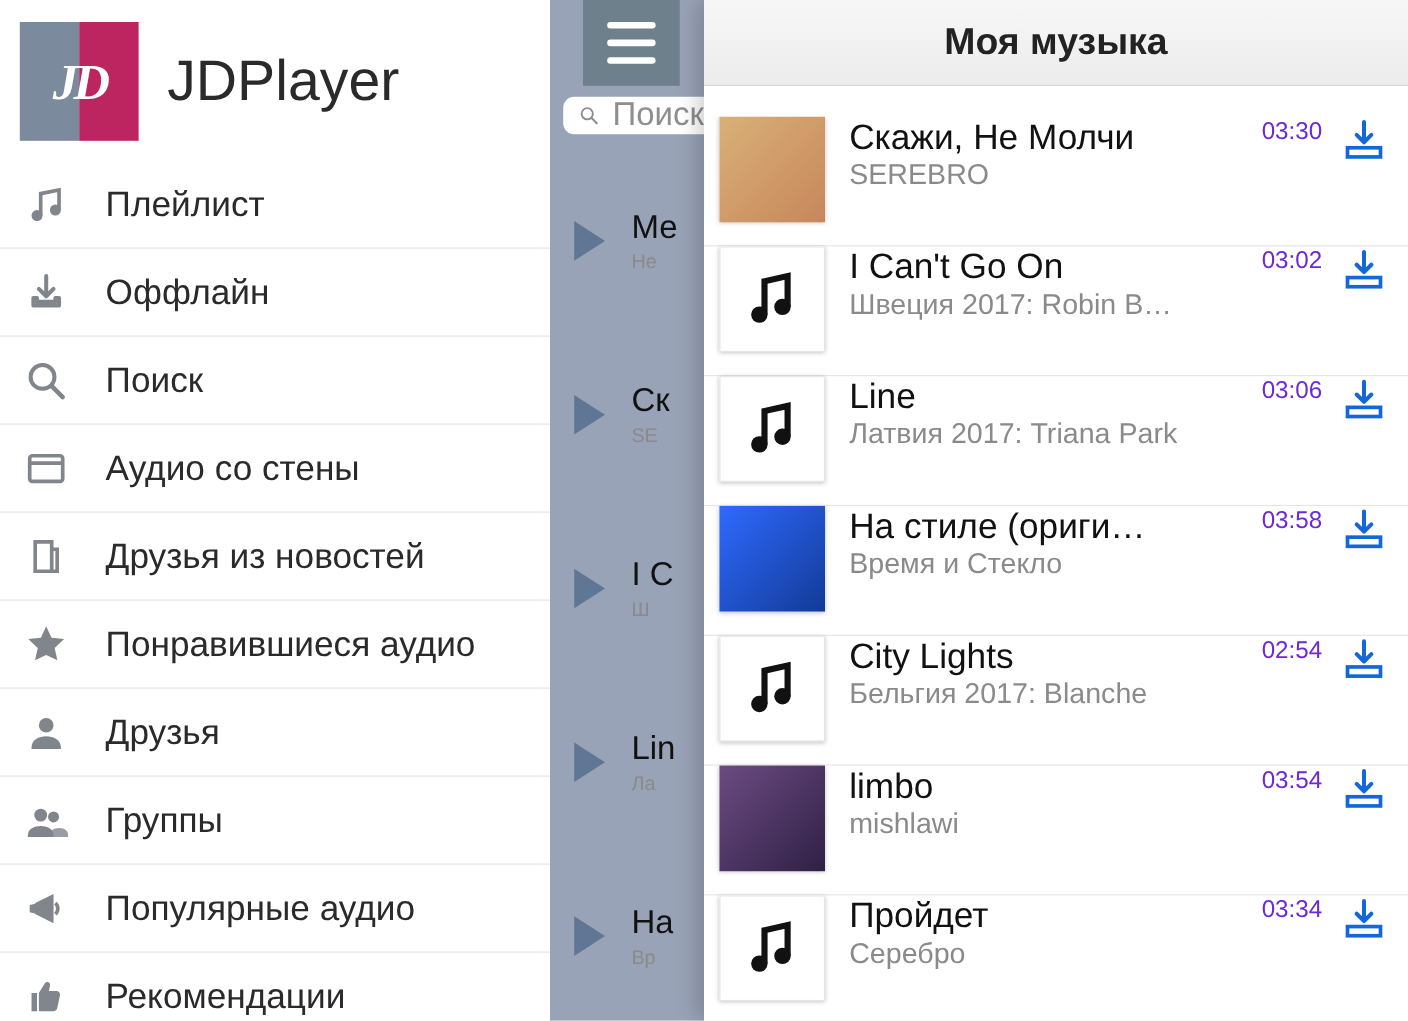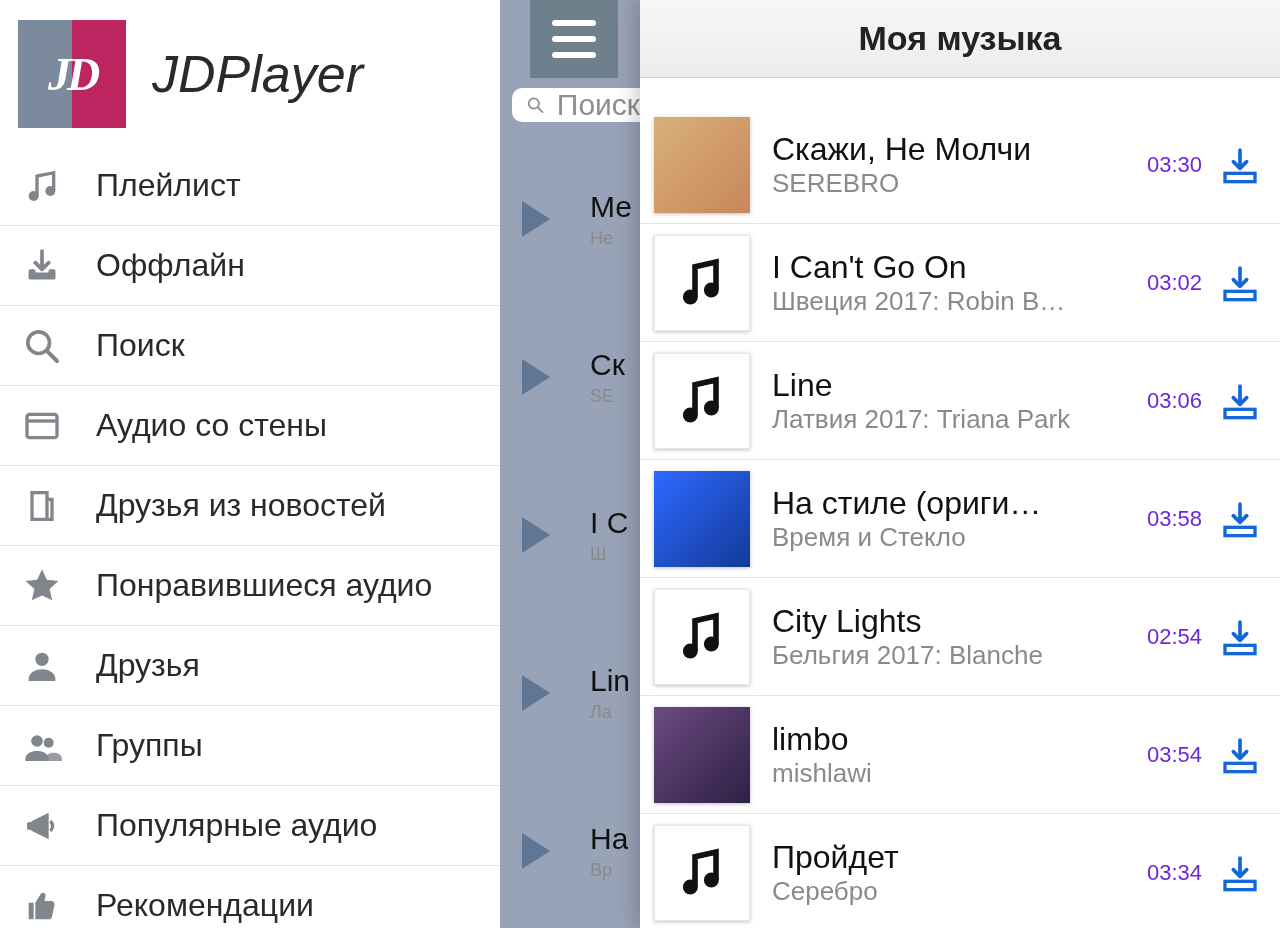--- a/index.html
+++ b/index.html
@@ -7,48 +7,48 @@
   body { display: flex; }
 
   
   .sidebar { width: 500px; height: 100%; background: #fff; display: flex; flex-direction: column; }
   .sb-header { display: flex; align-items: center; padding: 20px 18px 18px 18px; }
   .sb-logo { width: 108px; height: 108px; position: relative; flex: none; }
   .sb-logo .half { position: absolute; top: 0; bottom: 0; width: 50%; }
   .sb-logo .left  { left: 0; background: #7c8a9e; }
   .sb-logo .right { right: 0; background: #bc255f; }
   .sb-logo .jd { position: absolute; inset: 0; color: #fff; font-style: italic; font-weight: 600; font-size: 46px; display: flex; align-items: center; justify-content: center; font-family: Georgia, "Times New Roman", serif; letter-spacing: -4px; }
-  .sb-title { font-size: 52px; color: #2a2a2a; margin-left: 26px; font-style: italic; }
+  .sb-title { font-size: 52px; color: #2a2a2a; margin-left: 26px; }
   .sb-list { flex: 1; overflow: hidden; }
   .sb-item { display: flex; align-items: center; height: 80px; padding: 0 18px 0 22px; border-bottom: 1px solid #e2e2e2; cursor: pointer; }
   .sb-item .icon { width: 50px; color: #81858c; display: flex; align-items: center; justify-content: flex-start; flex: none; }
   .sb-item .icon svg { width: 40px; height: 40px; }
   .sb-item .label { font-size: 32px; color: #2a2a2a; margin-left: 24px; white-space: nowrap; }
 
   
   .middle { width: 140px; height: 100%; background: #99a3b7; position: relative; flex: none; display: flex; flex-direction: column; }
   .mid-search { margin: 88px 0 0 12px; height: 56px; background: #fff; border-radius: 10px 0 0 10px; display: flex; align-items: center; padding-left: 14px; }
   .mid-search svg { width: 26px; height: 26px; color: #8e8e8e; }
   .mid-search span { color: #8e8e8e; font-size: 30px; margin-left: 12px; }
   .mid-list { margin-top: 18px; flex: 1; display: flex; flex-direction: column; }
   .mid-item { height: 158px; display: flex; align-items: center; padding-left: 22px; }
   .mid-play { width: 0; height: 0; border-left: 28px solid #5f7795; border-top: 18px solid transparent; border-bottom: 18px solid transparent; flex: none; }
-  .mid-text { margin-left: 40px; overflow: hidden; }
+  .mid-text { margin-left: 24px; overflow: hidden; }
   .mid-text .t { font-size: 30px; color: #111; white-space: nowrap; }
   .mid-text .a { font-size: 18px; color: #8a8a8a; white-space: nowrap; margin-top: 4px; }
 
   
   .rpanel { position: absolute; left: 640px; top: 0; width: 640px; height: 928px; background: #fff; box-shadow: -6px 0 18px rgba(0,0,0,.18); display: flex; flex-direction: column; gap: 28px; }
   .rp-header { height: 78px; background: linear-gradient(#f7f7f7,#ececec); border-bottom: 1px solid #cfcfcf; display: flex; align-items: center; justify-content: center; position: relative; }
   .rp-title { font-size: 34px; font-weight: 600; color: #222; }
   .rp-hamburger { position: absolute; left: -110px; top: 0; width: 88px; height: 78px; background: #6f808d; display: flex; flex-direction: column; align-items: center; justify-content: center; gap: 10px; }
   .rp-hamburger div { width: 44px; height: 6px; background: #fff; border-radius: 3px; }
 
   .rp-list { flex: 1; overflow: hidden; }
-  .rp-item { display: flex; align-items: center; height: 118px; border-bottom: 1px solid #e4e4e4; padding: 0 20px 0 14px; }
+  .rp-item { display: flex; align-items: flex-start; height: 118px; border-bottom: 1px solid #e4e4e4; padding: 0 20px 0 14px; }
   .rp-art { width: 96px; height: 96px; flex: none; display: flex; align-items: center; justify-content: center; box-shadow: 0 1px 4px rgba(0,0,0,.25); }
   .rp-art.note { background: #fff; border: 1px solid #e6e6e6; }
   .rp-art svg { width: 56px; height: 56px; color: #111; }
   .rp-meta { flex: 1; margin-left: 22px; overflow: hidden; }
   .rp-meta .t { font-size: 32px; color: #111; white-space: nowrap; overflow: hidden; text-overflow: ellipsis; }
   .rp-meta .a { font-size: 26px; color: #8a8a8a; white-space: nowrap; overflow: hidden; text-overflow: ellipsis; margin-top: 0; }
   .rp-dur { font-size: 22px; color: #6d28d9; margin: 0 18px; flex: none; }
   .rp-dl { width: 40px; height: 40px; flex: none; color: #1467d8; cursor: pointer; }
   .rp-dl svg { width: 100%; height: 100%; }
 

